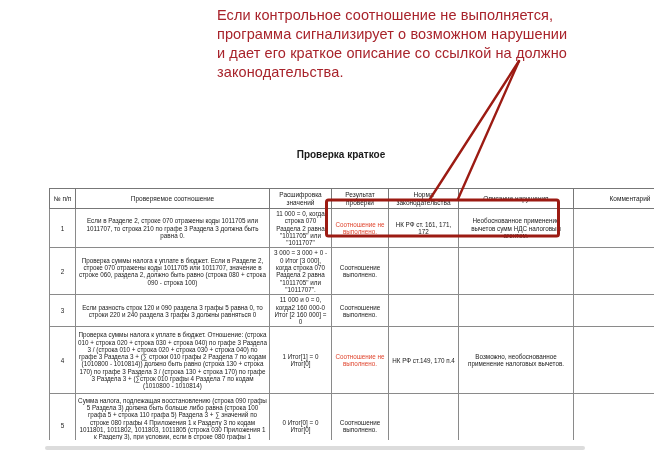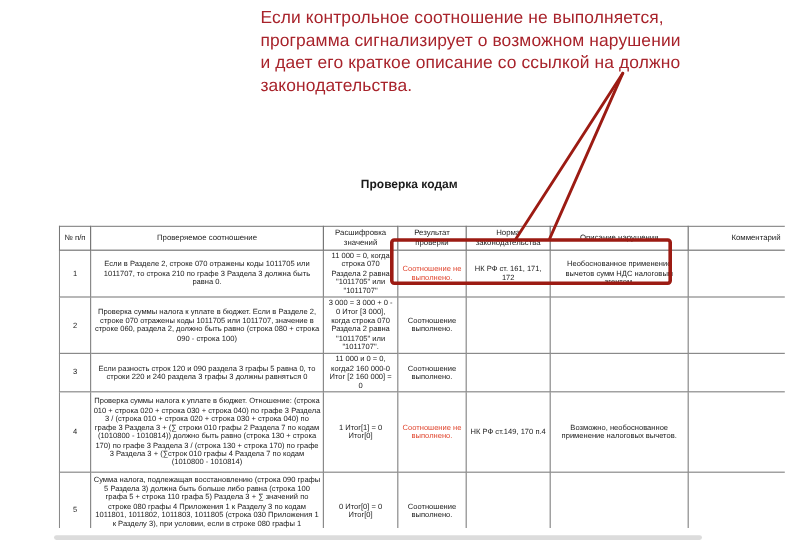--- a/index.html
+++ b/index.html
@@ -51,21 +51,21 @@
 
 <div class="screen" style="--ann: #a8232b; --frame: #9c1b13; --fail: #e0452e; --grid: #8a8a8a; --sb: #dcdcdc;">
 
   <div class="annotation">
     <div>Если контрольное соотношение не выполняется,</div>
     <div>программа сигнализирует о возможном нарушении</div>
     <div>и дает его краткое описание со ссылкой на должно законодательства.</div>
   </div>
 
   <div class="titles">
-    <div class="t1">Проверка кодам</div>
+    <div class="t1">Проверка краткое</div>
   </div>
 
   <div class="tablewrap">
     <table class="check">
       <colgroup>
         <col style="width:26px">
           <col style="width:194px">
           <col style="width:62px">
         <col style="width:57px">
           <col style="width:70px">

